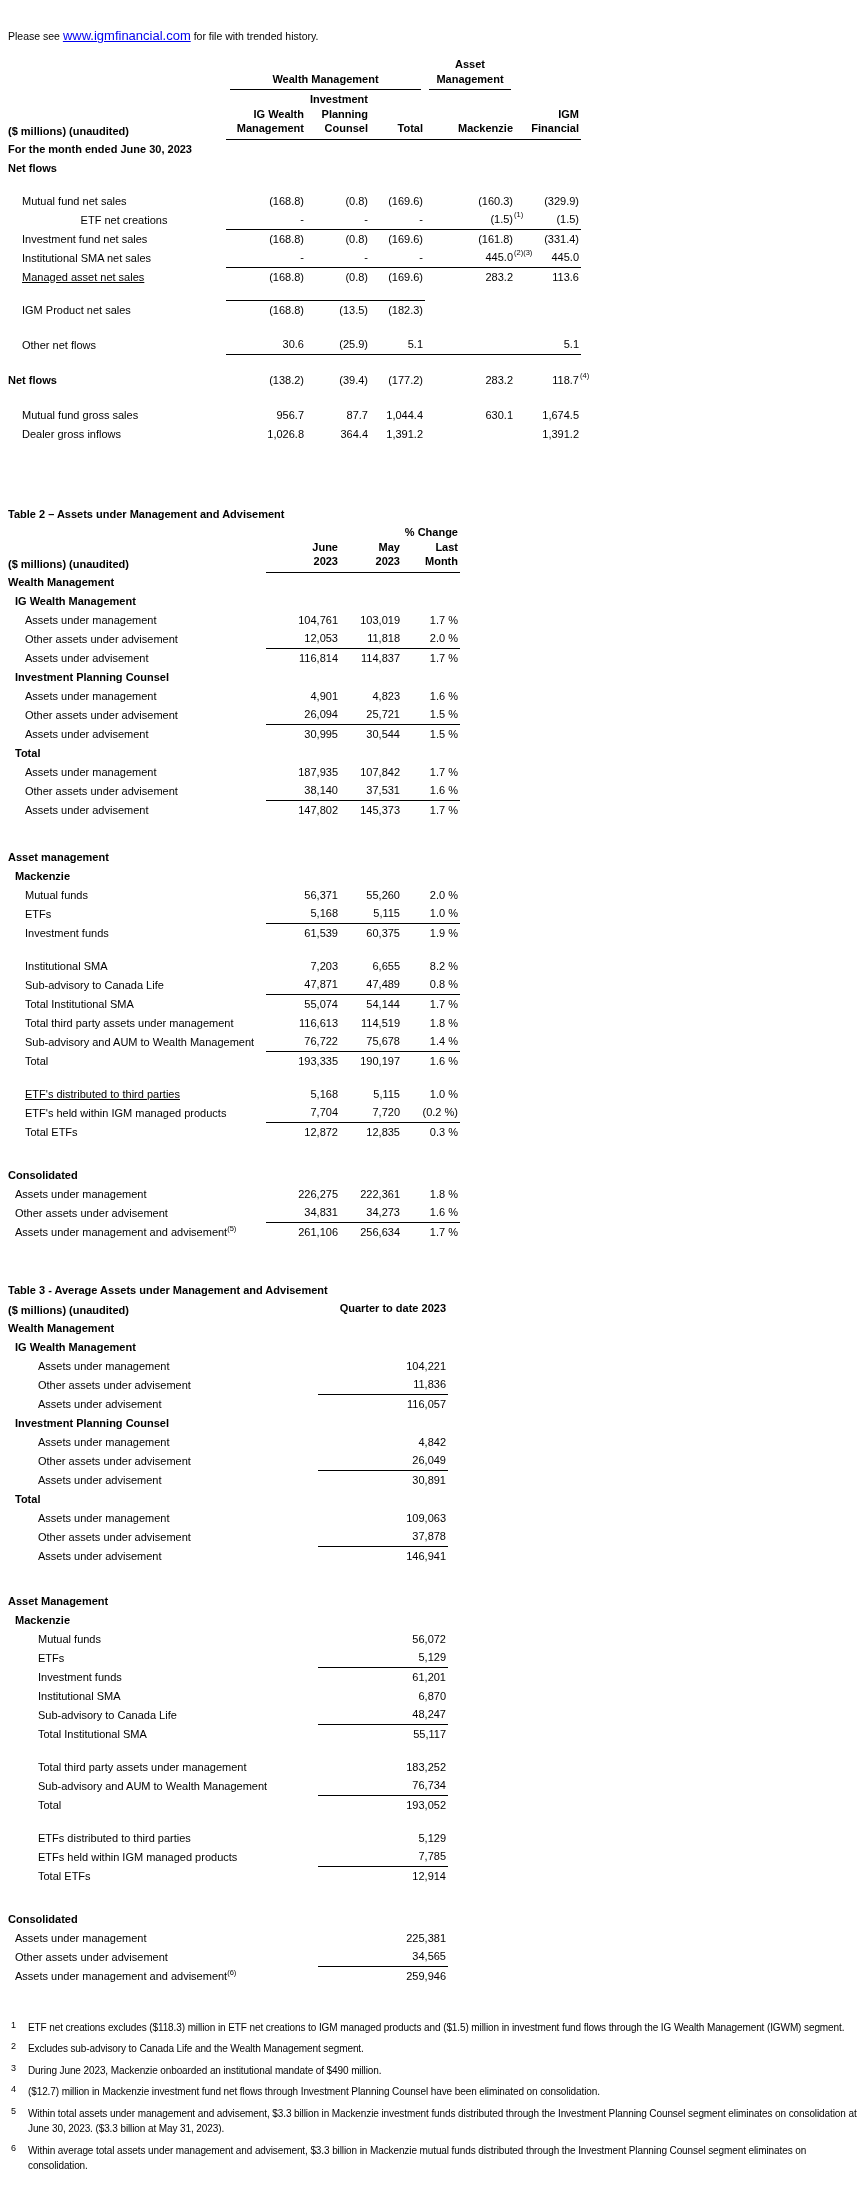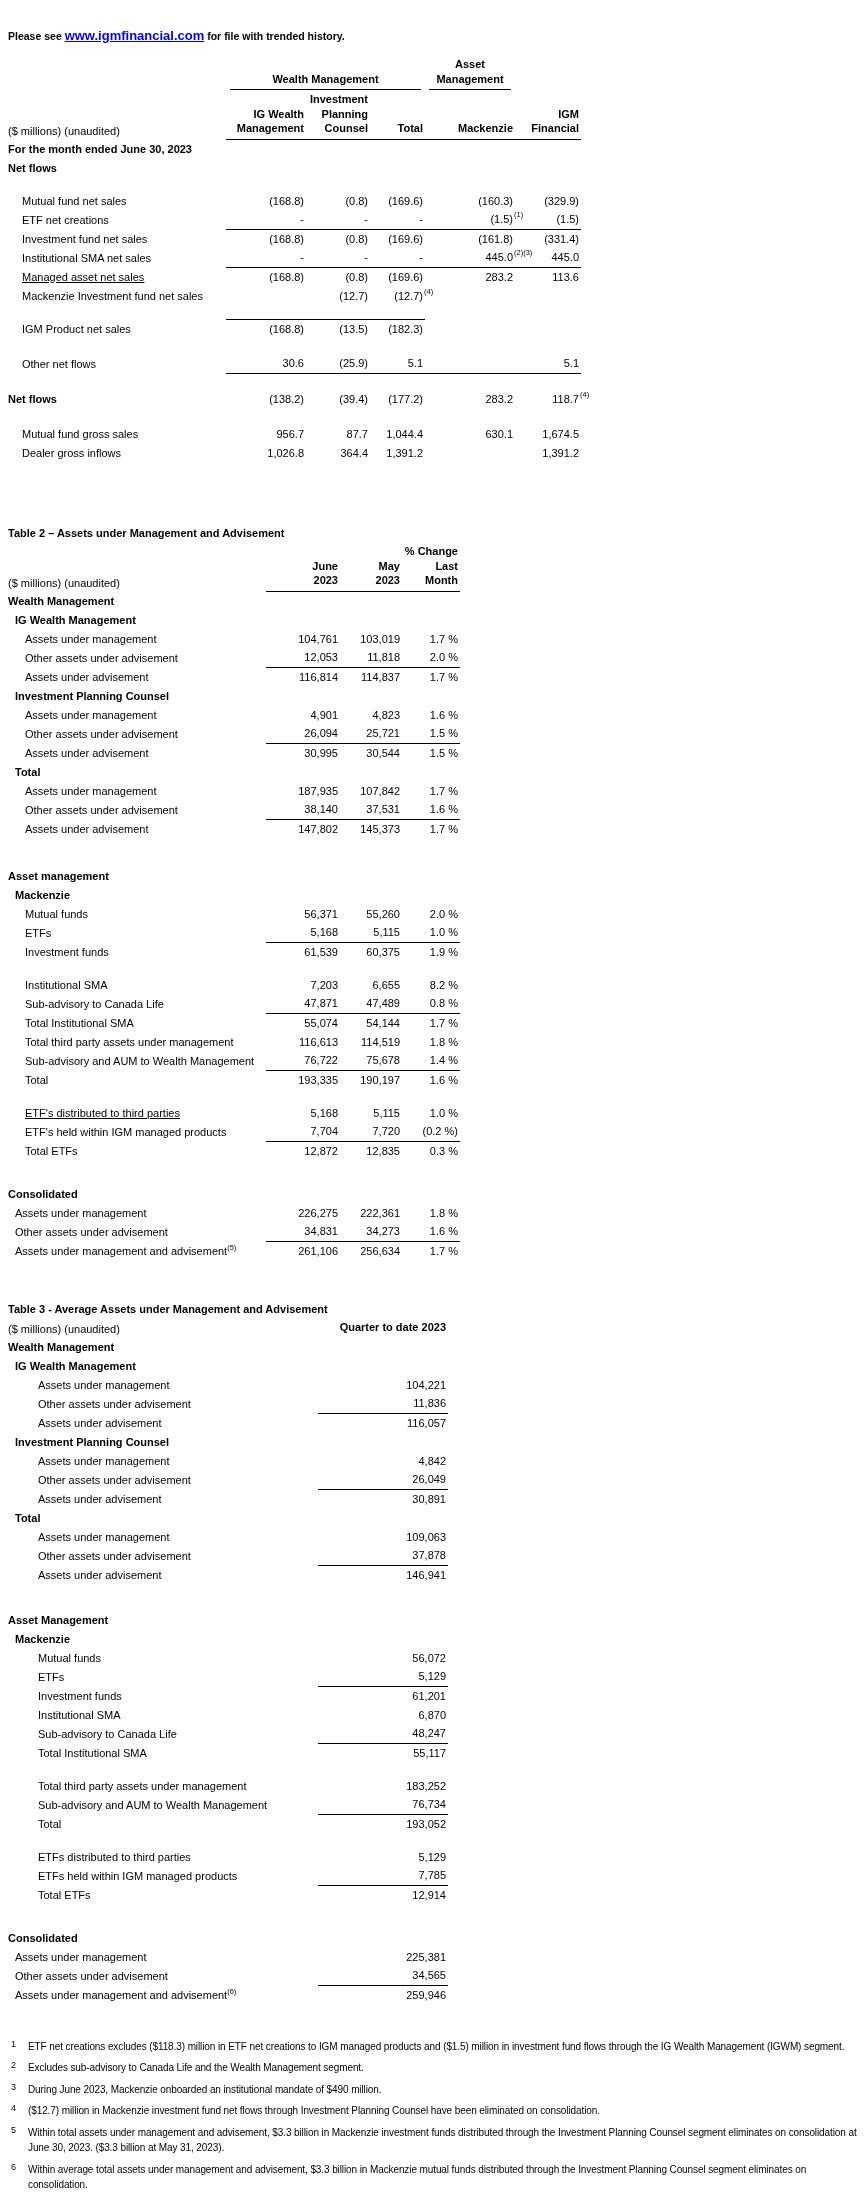--- a/index.html
+++ b/index.html
@@ -5,37 +5,37 @@
   * { margin:0; padding:0; box-sizing:border-box; }
   html,body { background:#ffffff; }
   body {
     width:867px; min-height:2196px;
     font-family:"Liberation Sans", sans-serif;
     color:#000; padding:8px 10px 20px 8px;
     font-size:11px;
   }
   .b { font-weight:bold; }
   .tbl-title { font-size:11px; font-weight:bold; }
-  .subtitle { font-size:10.5px; margin-top:20px;font-weight:bold; }
+  .subtitle { font-size:10.5px; margin-top:20px; }
   .subtitle a { font-size:13px; text-decoration:underline; cursor:pointer; }
   table { border-collapse:collapse; table-layout:fixed; font-size:11px; }
   td { vertical-align:bottom; }
   .num { text-align:right; padding:0 2px 4px 0; height:19px; position:relative; white-space:nowrap; }
   .lbl { text-align:left; padding:0 0 4px 0; height:19px; white-space:nowrap; overflow:visible; }
   .rb { border-bottom:1px solid #000; }
   .ra { border-top:1px solid #000; }
   sup { font-size:7.5px; }
   .num sup { position:absolute; transform:translateY(-3px); margin-left:1px; }
   
   .grp { vertical-align:bottom; padding:0; }
   .grp .grpline { border-bottom:1px solid #000; text-align:center; white-space:pre-line;
                   font-weight:bold; padding-bottom:2px; margin:0 4px; line-height:1.35; }
   .colh { font-weight:bold; text-align:right; white-space:pre-line; vertical-align:bottom;
           border-bottom:1px solid #000; padding:2px 2px 3px 0; line-height:1.35; }
-  .unit { font-weight:normal; vertical-align:bottom; padding-bottom:3px; }
+  .unit { font-weight:bold; vertical-align:bottom; padding-bottom:3px; }
   .sec-t1 { margin-top:2px; }
   .t1-table { margin-top:14px; }
   .sec-t2 { margin-top:64px; }
   .sec-t3 { margin-top:42px; }
   .t2-table, .t3-table { margin-top:3px; }
   
   .footnotes { margin-top:34px; width:852px; }
   .fn { display:flex; margin-bottom:6px; font-size:10px; line-height:1.55; letter-spacing:-0.1px; }
   .fn-num { width:20px; flex:0 0 20px; font-size:9px; transform:translateY(-1px); padding-left:3px; }
   .fn-text { flex:1; }
@@ -105,21 +105,21 @@
           </tr>
           <tr>
             <td class="lbl" style="padding-left: 14px;">Mutual fund net sales</td>
             <td class="num">(168.8)</td>
             <td class="num">(0.8)</td>
             <td class="num">(169.6)</td>
             <td class="num">(160.3)</td>
             <td class="num">(329.9)</td>
           </tr>
           <tr>
-            <td class="lbl" style="padding-left: 14px;">ETF net creations</td>
+            <td class="lbl" style="padding-left: 14px; text-align: center;">ETF net creations</td>
             <td class="num rb">-</td>
             <td class="num rb">-</td>
             <td class="num rb">-</td>
             <td class="num rb"><span>(1.5)</span><sup>(1)</sup></td>
             <td class="num rb">(1.5)</td>
           </tr>
           <tr>
             <td class="lbl" style="padding-left: 14px;">Investment fund net sales</td>
             <td class="num">(168.8)</td>
             <td class="num">(0.8)</td>
@@ -135,28 +135,20 @@
             <td class="num rb"><span>445.0</span><sup>(2)(3)</sup></td>
             <td class="num rb">445.0</td>
           </tr>
           <tr>
             <td class="lbl" style="padding-left: 14px; text-decoration: underline;">Managed asset net sales</td>
             <td class="num">(168.8)</td>
             <td class="num">(0.8)</td>
             <td class="num">(169.6)</td>
             <td class="num">283.2</td>
             <td class="num">113.6</td>
-          </tr>
-          <tr>
-            <td class="lbl" style="padding-left: 14px;">Mackenzie Investment fund net sales</td>
-            <td class="num"></td>
-            <td class="num">(12.7)</td>
-            <td class="num"><span>(12.7)</span><sup>(4)</sup></td>
-            <td class="num"></td>
-            <td class="num"></td>
           </tr>
           <tr class="spacer">
             <td colspan="6" style="height: 14px;"></td>
           </tr>
           <tr>
             <td class="lbl" style="padding-left: 14px;">IGM Product net sales</td>
             <td class="num ra">(168.8)</td>
             <td class="num ra">(13.5)</td>
             <td class="num ra">(182.3)</td>
             <td class="num"></td>

